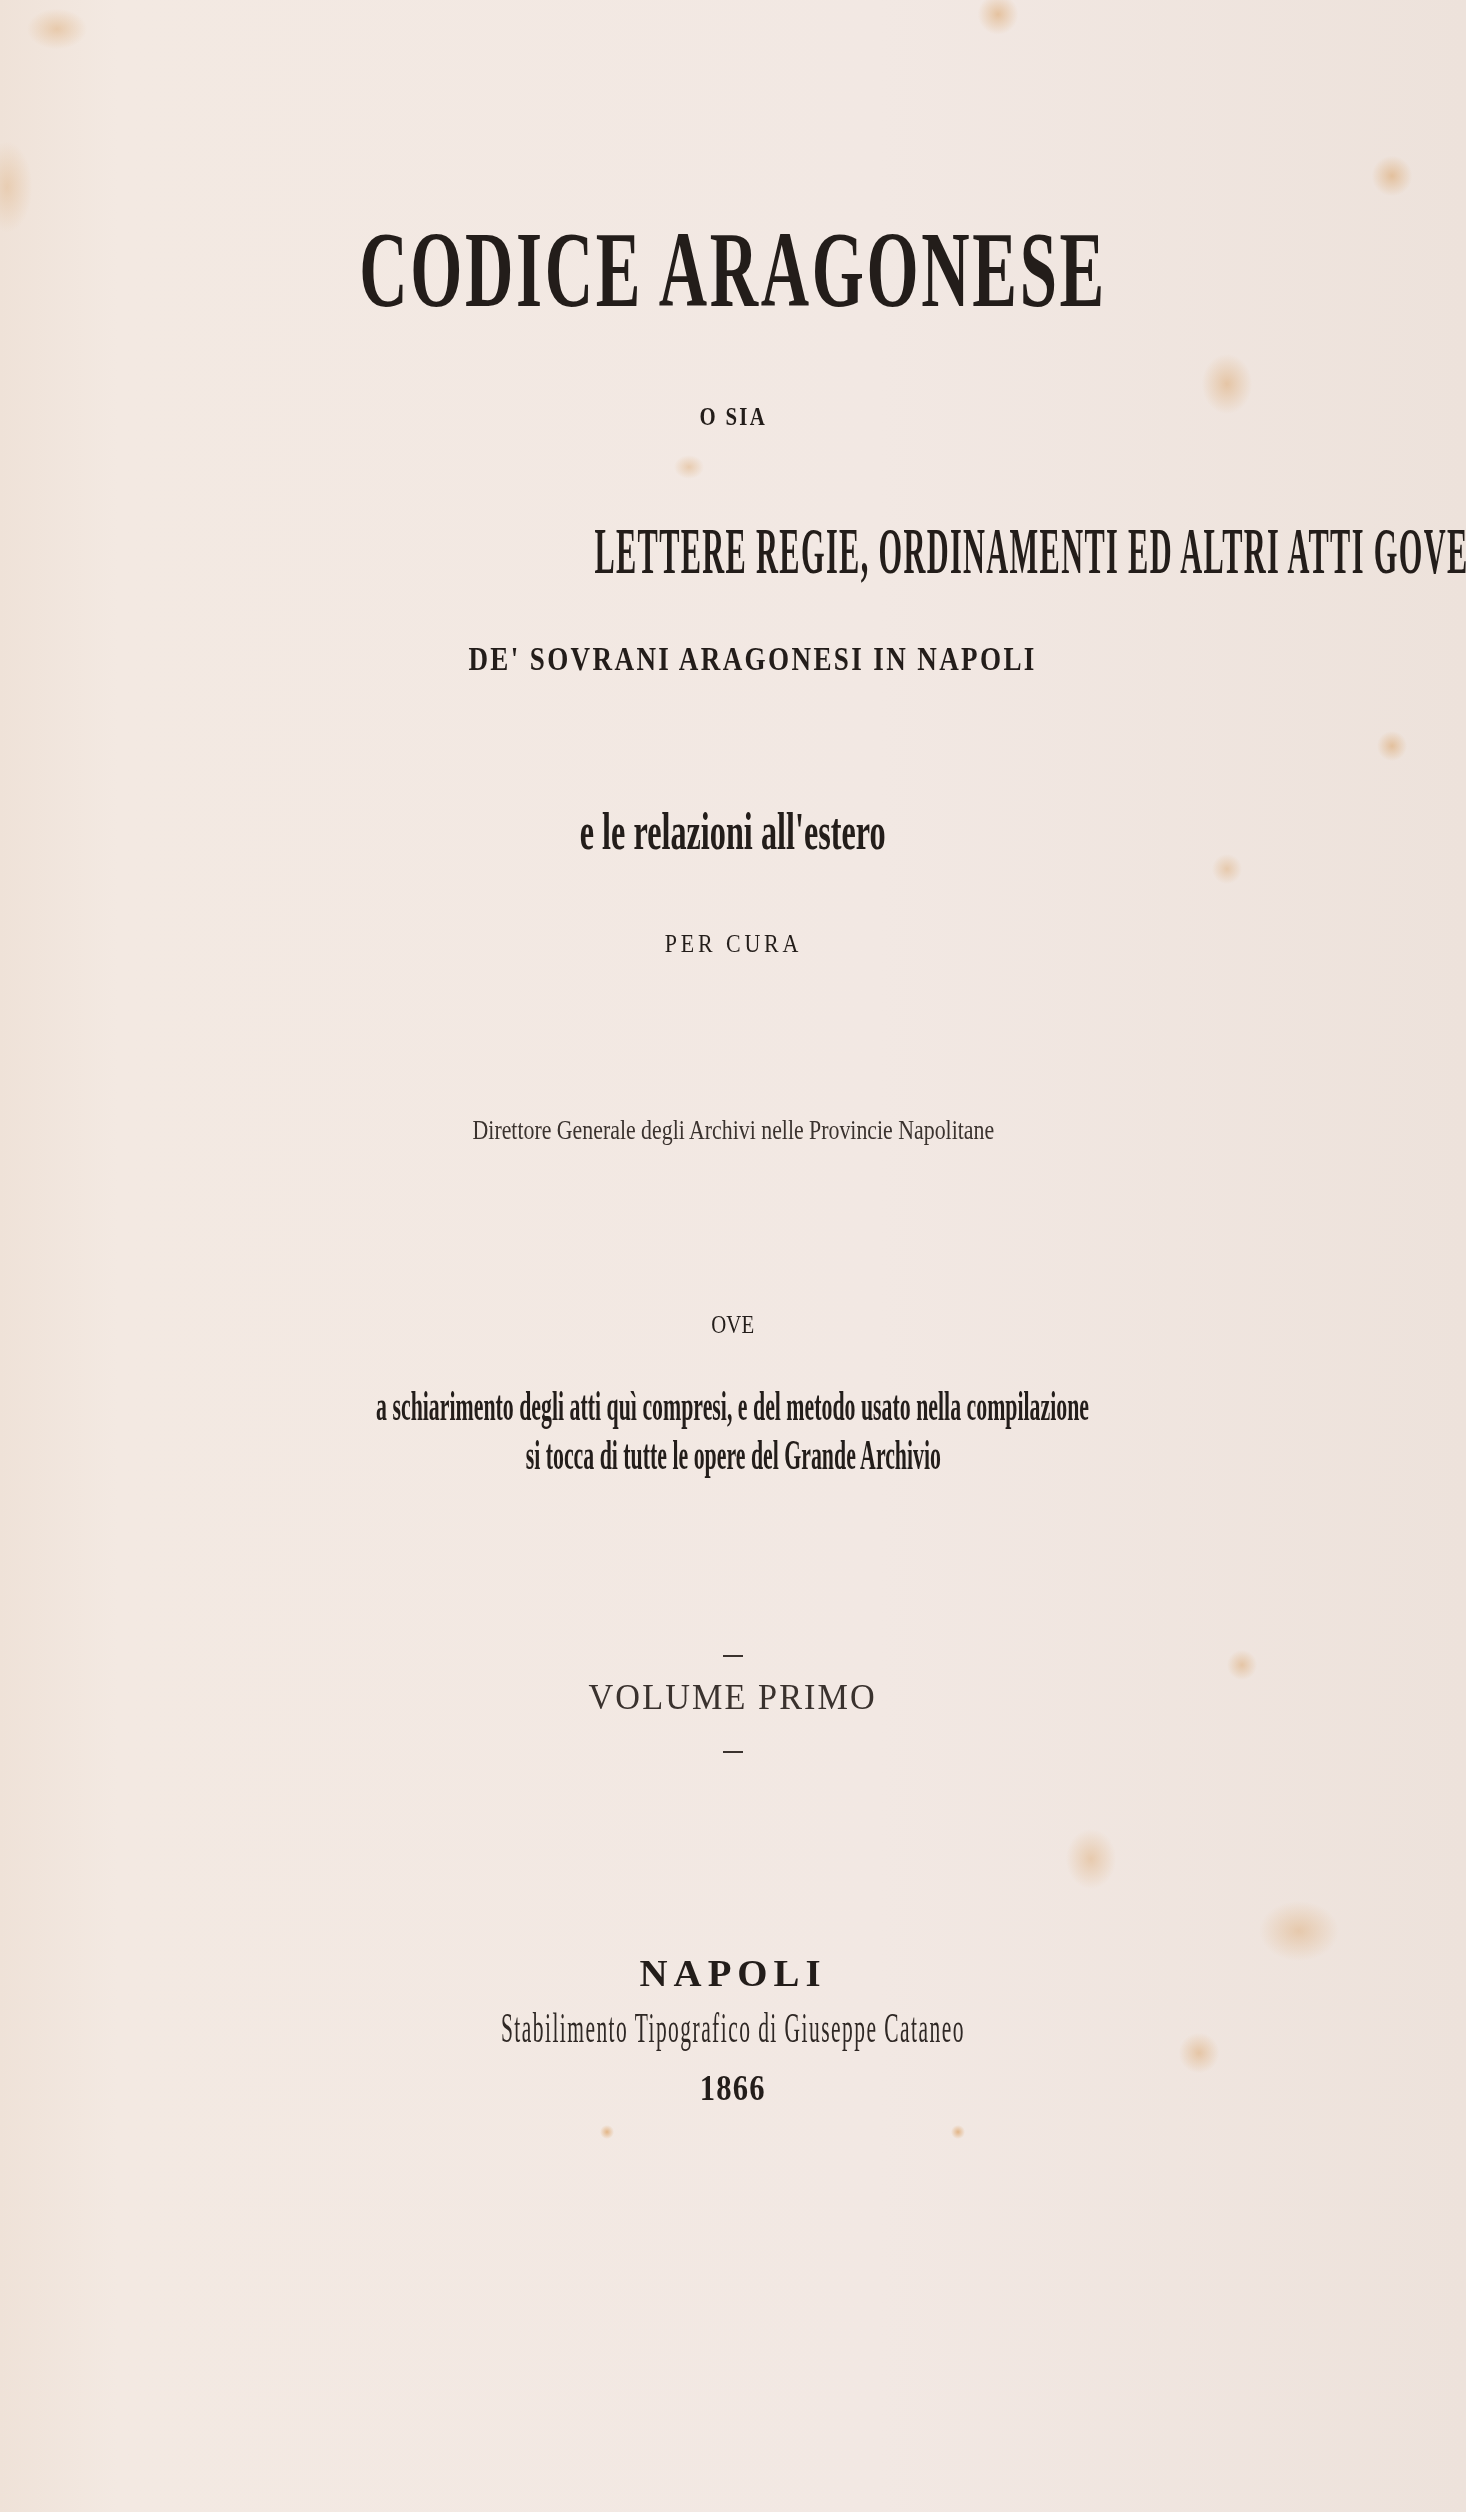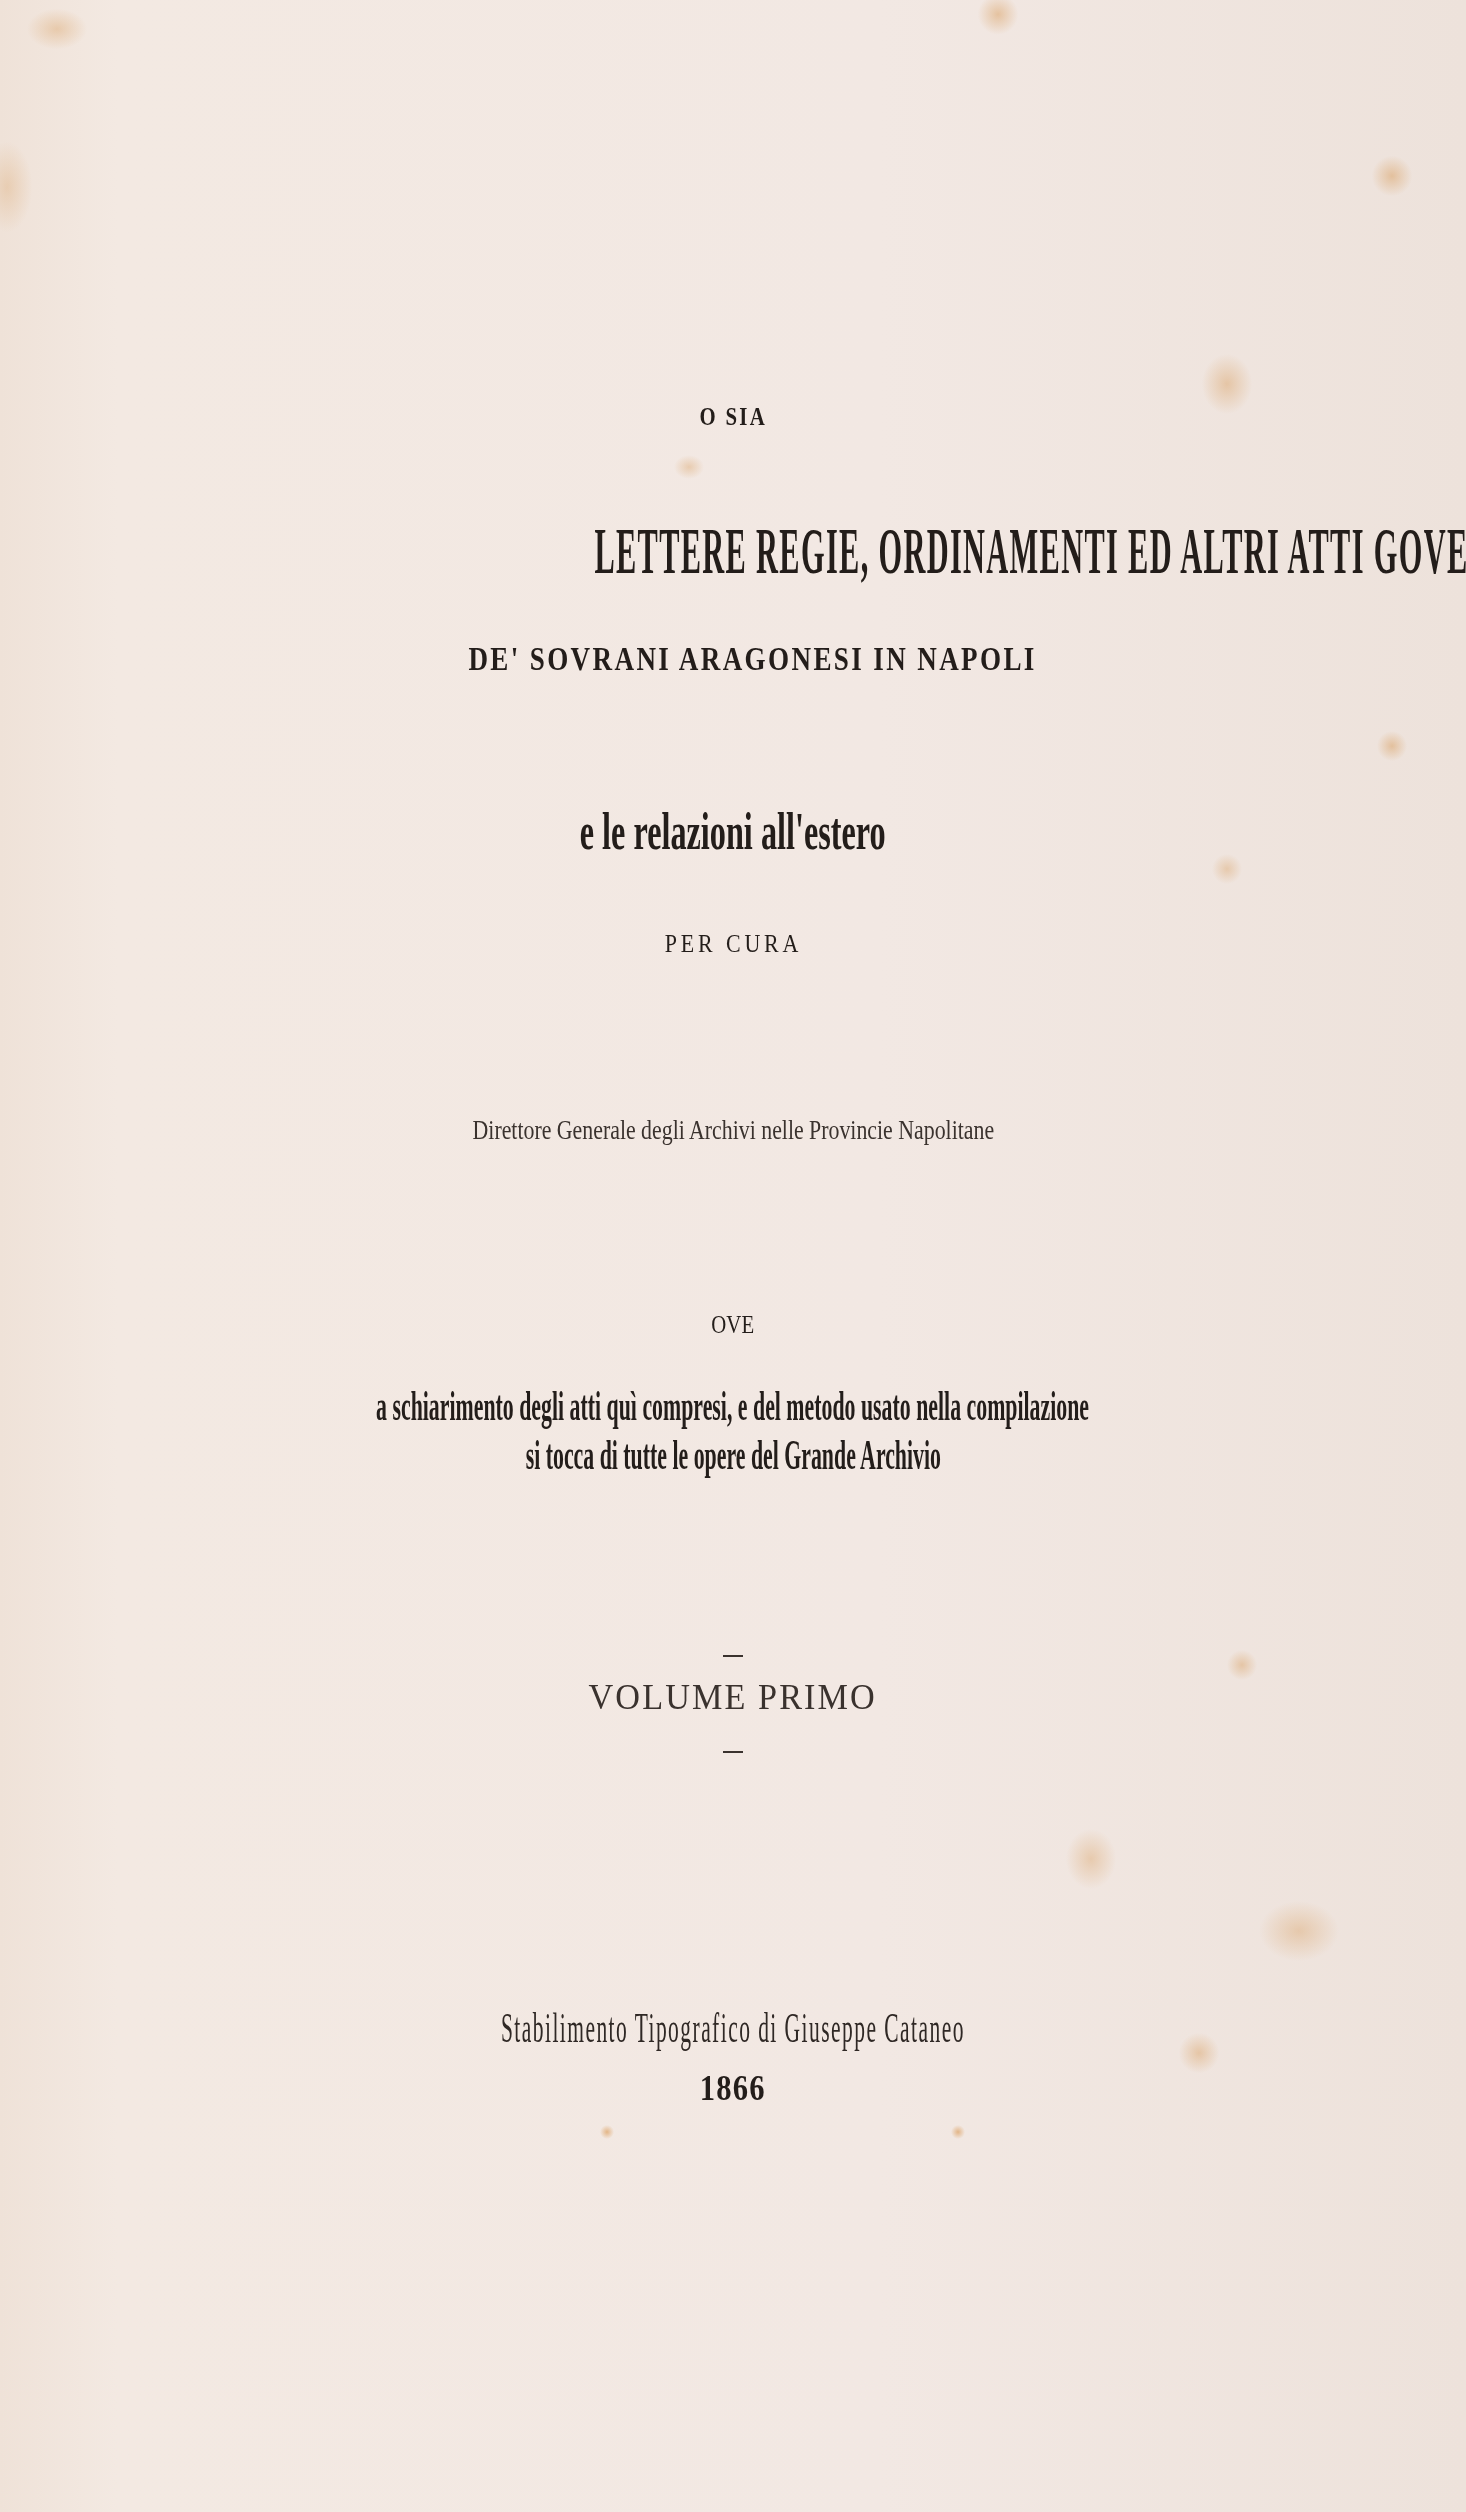--- a/index.html
+++ b/index.html
@@ -68,20 +68,23 @@
   .stab { top: 2003px; font-size: 43px; color: #2f2825; }
   .stab span { transform: scaleX(0.5); letter-spacing: 2.9px; }
   .year { top: 2067px; font-size: 36px; font-weight: bold; }
   .year span { transform: scaleX(0.85); letter-spacing: 1.4px; }
 </style>
 </head>
 <body>
 
 <div class="page">
 
+  <div class="line title">
+    <span class="cond">CODICE ARAGONESE</span>
+  </div>
 
   <div class="line osia">
     <span class="cond">O SIA</span>
   </div>
 
   <div class="line lettere">
     <span class="cond">LETTERE REGIE, ORDINAMENTI ED ALTRI ATTI GOVERNATIVI</span>
   </div>
 
   <div class="line sovrani">
@@ -114,20 +117,23 @@
   <div class="line schiar2">
     <span class="cond">si tocca di tutte le opere del Grande Archivio</span>
   </div>
 
   <div class="dash dash1"></div>
   <div class="line volume">
     <span class="cond">VOLUME PRIMO</span>
   </div>
   <div class="dash dash2"></div>
 
+  <div class="line napoli">
+    <span class="cond">NAPOLI</span>
+  </div>
 
   <div class="line stab">
     <span class="cond">Stabilimento Tipografico di Giuseppe Cataneo</span>
   </div>
 
   <div class="line year">
     <span class="cond">1866</span>
   </div>
 
 </div>

